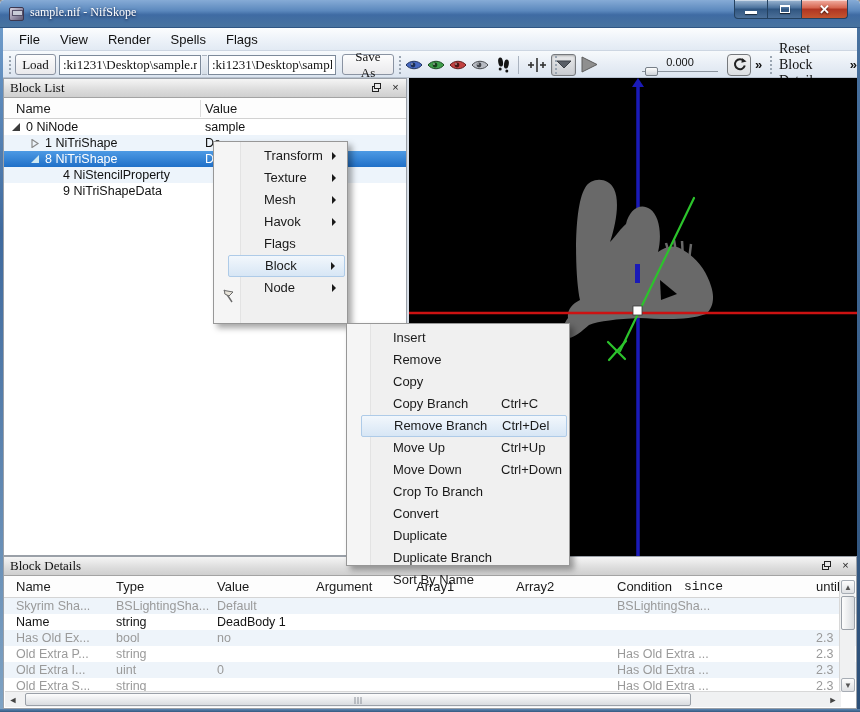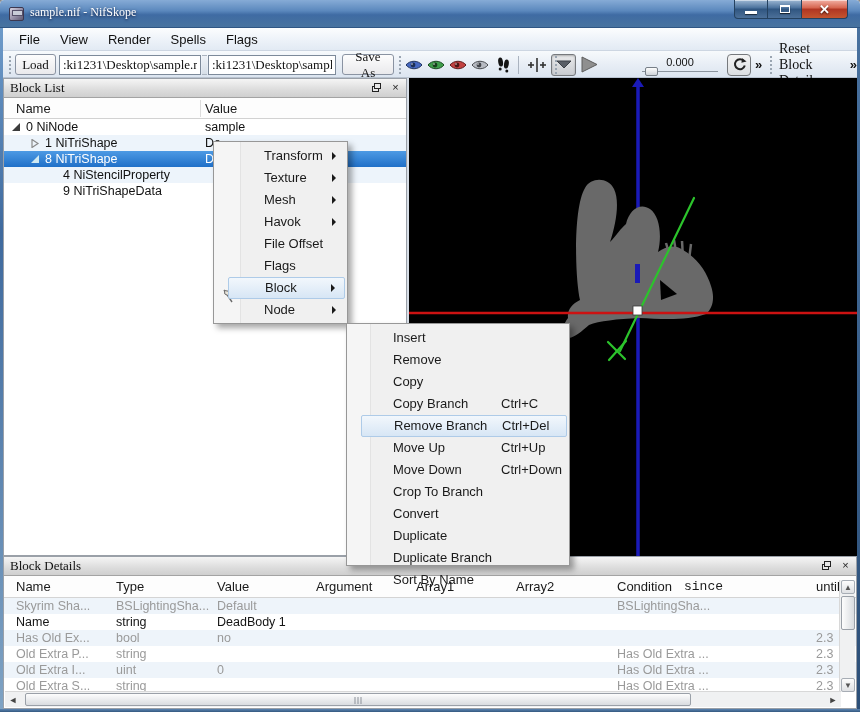--- a/index.html
+++ b/index.html
@@ -415,21 +415,20 @@
   <div class="cmenu menu-main">
     <div class="gutter"></div>
     <svg class="flag-ic" style="top:147px" width="15" height="14">
       <line x1="3" y1="1" x2="11" y2="13" stroke="#6a6a6a" stroke-width="1.4"></line>
       <path d="M3.5,1.5 L12,3 L8,7 L3.8,5 Z" fill="#e8e4da" stroke="#6a6a6a" stroke-width="1"></path>
     </svg>
     <div class="mi"><span>Transform</span><span class="arrow"></span></div>
     <div class="mi"><span>Texture</span><span class="arrow"></span></div>
     <div class="mi"><span>Mesh</span><span class="arrow"></span></div>
     <div class="mi"><span>Havok</span><span class="arrow"></span></div>
-    <div class="mi"><span>File Offset</span></div>
     <div class="mi"><span>Flags</span></div>
     <div class="mi hl"><span>Block</span><span class="arrow"></span></div>
     <div class="mi"><span>Node</span><span class="arrow"></span></div>
   </div>
 
   <div class="cmenu menu-sub">
     <div class="gutter"></div>
     <div class="mi"><span>Insert</span></div>
     <div class="mi"><span>Remove</span></div>
     <div class="mi"><span>Copy</span></div>

